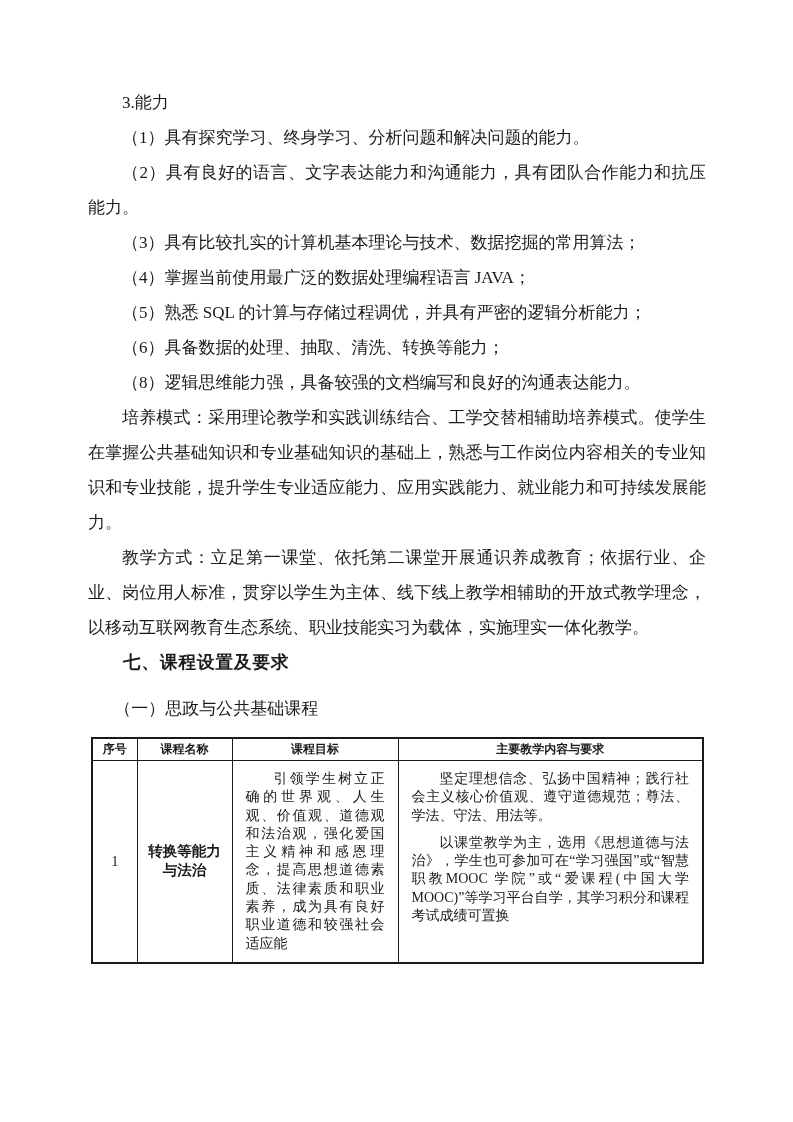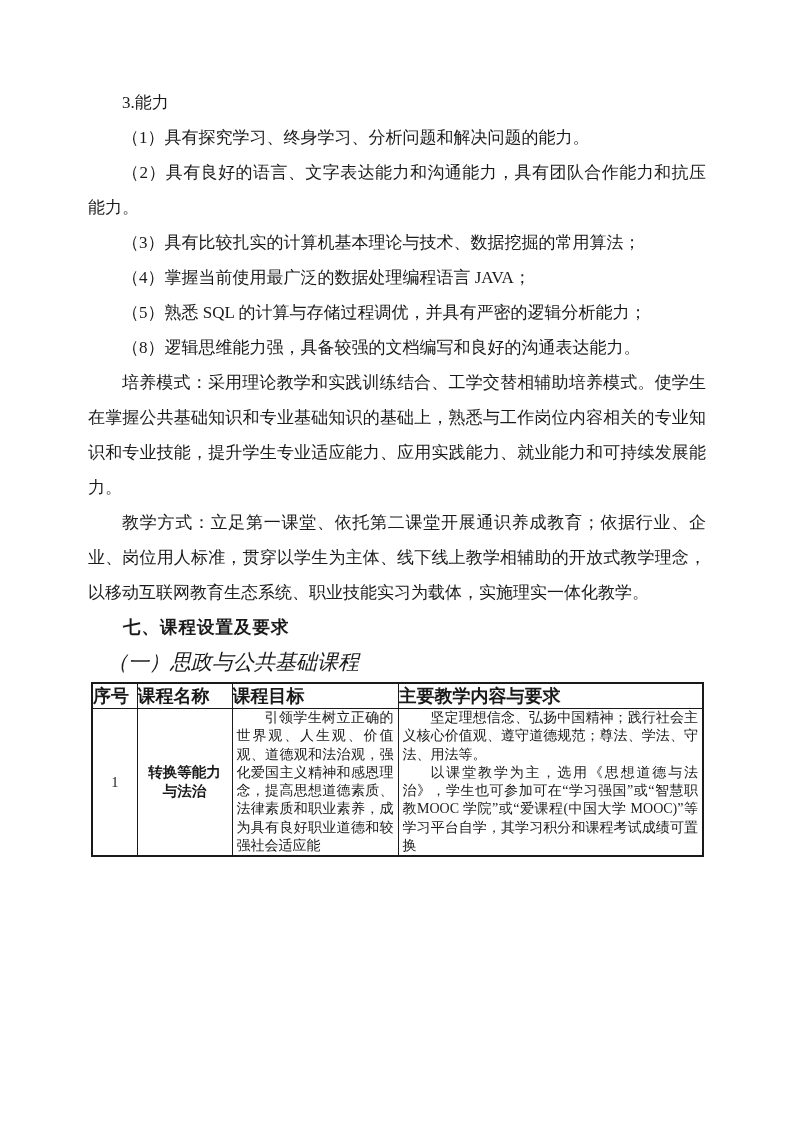--- a/index.html
+++ b/index.html
@@ -29,25 +29,24 @@
   .heading {
     margin:0;
     font-size:17.5px;
     font-weight:bold;
     line-height:35px;
     text-indent:2em;
     font-family:"Liberation Sans","DejaVu Sans",sans-serif;
     letter-spacing:1px;
   }
   .sub-heading {
-    margin:0;
-    font-size:21px;
+    margin:11px;
+    font-size:17px;
     line-height:35px;
     text-indent:0.9em;
-    font-style:italic;
   }
   .table-caption {
     margin:1px 0 0 0;
     text-align:center;
     font-weight:bold;
     font-size:14.5px;
     line-height:20px;
     font-family:"Liberation Sans","DejaVu Sans",sans-serif;
   }
   table.course-table {
@@ -56,24 +55,24 @@
     width:611px;
     margin-left:3px;
     margin-top:2px;
     border:2px solid #1a1a1a;
   }
   .course-table th, .course-table td {
     border:1px solid #1a1a1a;
     padding:0;
   }
   .course-table th {
-    font-size:18px;
+    font-size:12px;
     font-weight:bold;
     height:21px;
-    text-align:left;
+    text-align:center;
     font-family:"Liberation Sans","DejaVu Sans",sans-serif;
     margin-top:28px;
   }
   .col-no    { width:45px;  }
   .col-name  { width:95px;  }
   .col-goal  { width:166px; }
   .col-req   { width:305px; }
   .cell-center {
     text-align:center;
     vertical-align:middle;
@@ -86,21 +85,21 @@
     font-size:14.5px;
     line-height:19px;
     font-family:"Liberation Sans","DejaVu Sans",sans-serif;
   }
   .cell-text {
     vertical-align:top;
     height:128px;
     overflow:hidden;
   }
   .cell-text .cellp {
-    margin:0;
+    margin:9px;
     padding:0 4px;
     font-size:14px;
     line-height:18.3px;
     text-align:justify;
     text-justify:inter-ideograph;
     text-indent:2em;
   }
 </style>
 </head>
 <body>
@@ -108,20 +107,21 @@
 <div class="page">
   <div class="content">
 
     <p class="para indent">3.能力</p>
 
     <p class="para indent">（1）具有探究学习、终身学习、分析问题和解决问题的能力。</p>
     <p class="para indent">（2）具有良好的语言、文字表达能力和沟通能力，具有团队合作能力和抗压能力。</p>
     <p class="para indent">（3）具有比较扎实的计算机基本理论与技术、数据挖掘的常用算法；</p>
     <p class="para indent">（4）掌握当前使用最广泛的数据处理编程语言 JAVA；</p>
     <p class="para indent">（5）熟悉 SQL 的计算与存储过程调优，并具有严密的逻辑分析能力；</p>
+    <p class="para indent">（6）具备数据的处理、抽取、清洗、转换等能力；</p>
     <p class="para indent">（8）逻辑思维能力强，具备较强的文档编写和良好的沟通表达能力。</p>
 
 
     <p class="para indent">培养模式：采用理论教学和实践训练结合、工学交替相辅助培养模式。使学生在掌握公共基础知识和专业基础知识的基础上，熟悉与工作岗位内容相关的专业知识和专业技能，提升学生专业适应能力、应用实践能力、就业能力和可持续发展能力。</p>
     <p class="para indent">教学方式：立足第一课堂、依托第二课堂开展通识养成教育；依据行业、企业、岗位用人标准，贯穿以学生为主体、线下线上教学相辅助的开放式教学理念，以移动互联网教育生态系统、职业技能实习为载体，实施理实一体化教学。</p>
 
     <h2 class="heading">七、课程设置及要求</h2>
 
 
     <p class="sub-heading">（一）思政与公共基础课程</p>

